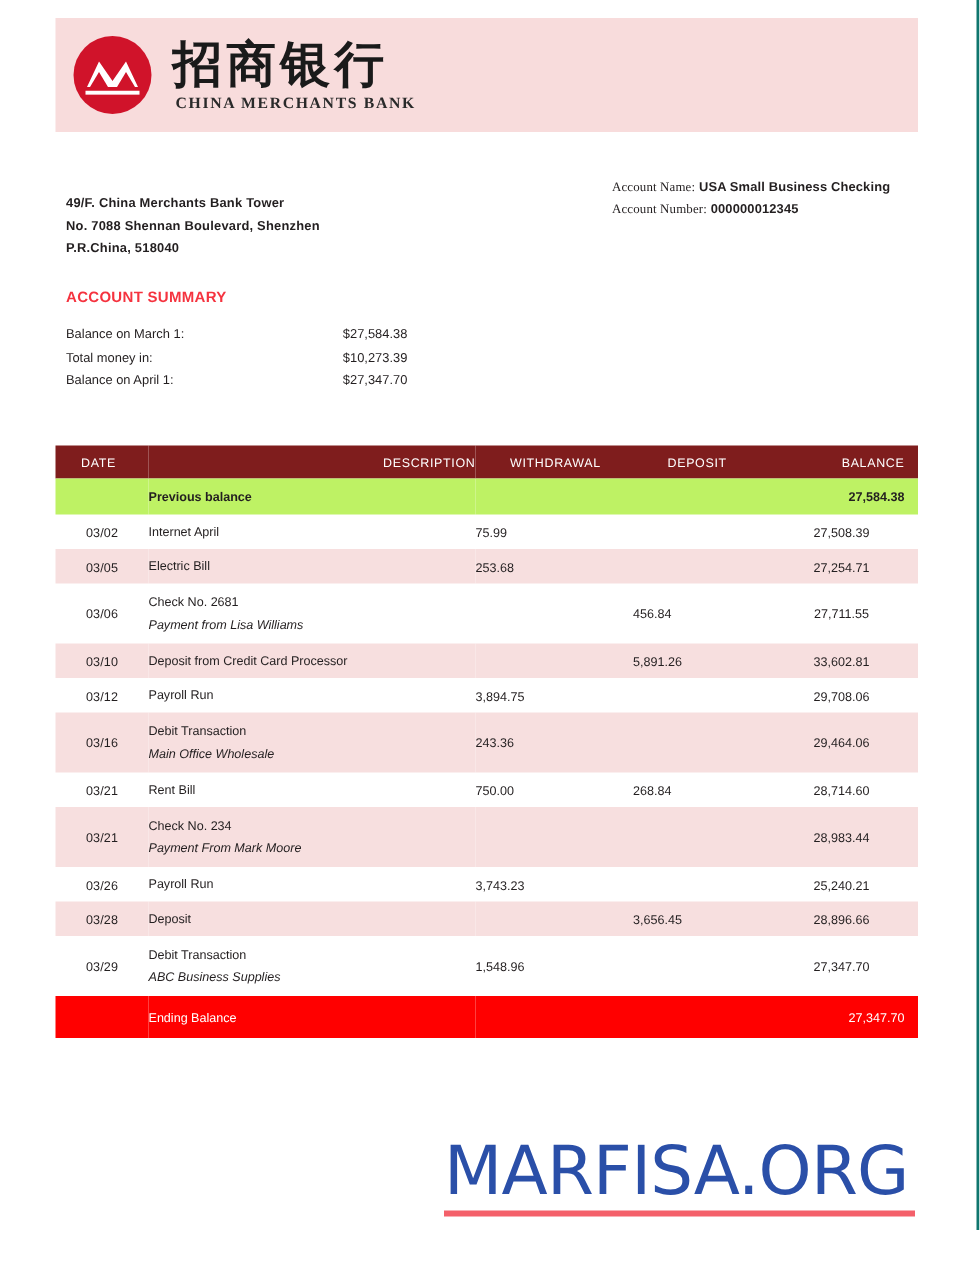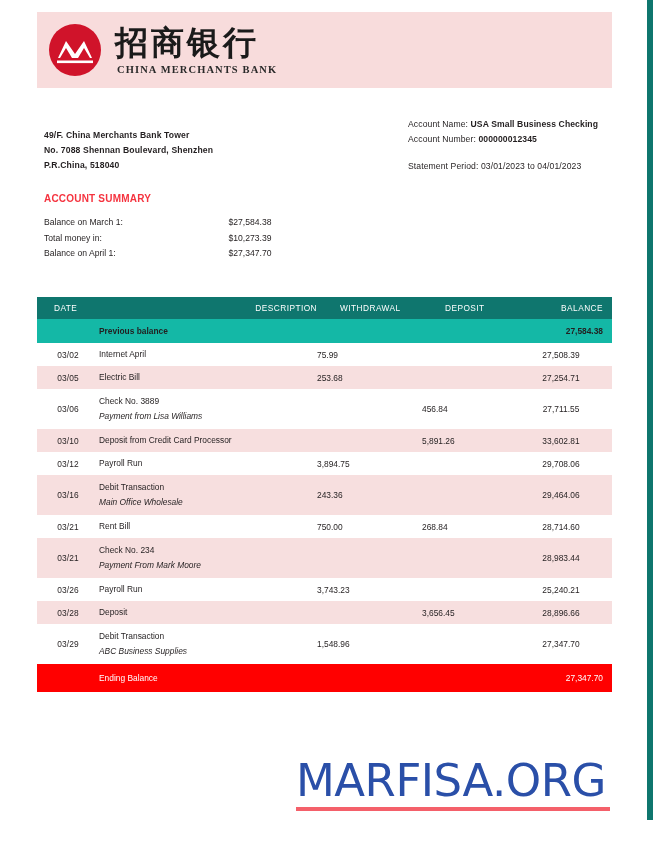--- a/index.html
+++ b/index.html
@@ -10,21 +10,21 @@
   body {
     font-family: "Liberation Sans", sans-serif;
     -webkit-font-smoothing: antialiased;
   }
   .page {
     position: relative;
     width: 653px;
     height: 820px;
     background: #ffffff;
     box-sizing: border-box;
-    border-right: 6px solid #0f766e;
+    border-right: 2px solid #0f766e;
     overflow: hidden;
   }
 
   
   .header-banner {
     position: absolute;
     left: 37px;
     top: 12px;
     width: 575px;
     height: 76px;
@@ -76,21 +76,21 @@
   }
   .acct-block {
     position: absolute;
     left: 408px;
     top: 117px;
     font-size: 8.6px;
     color: #231f20;
     line-height: 1.75;
     letter-spacing: 0.1px;
   }
-  .acct-block .lbl { font-weight: 400; }
+  .acct-block .lbl { font-weight: 400; font-family: Liberation Serif, serif; }
   .acct-block .val { font-weight: 700; }
   .acct-period {
     margin-top: 12px;
     font-weight: 400;
   }
 
   
   .summary-title {
     position: absolute;
     left: 44px;
@@ -129,21 +129,21 @@
     font-size: 8.4px;
     color: #231f20;
   }
   .txn-table col.c-date  { width: 62px; }
   .txn-table col.c-desc  { width: 218px; }
   .txn-table col.c-wd    { width: 105px; }
   .txn-table col.c-dep   { width: 88px; }
   .txn-table col.c-bal   { width: 102px; }
 
   .txn-table thead th {
-    background: #0f766e;
+    background: #7f1d1d;
     color: #ffffff;
     font-size: 8.3px;
     font-weight: 400;
     letter-spacing: 0.45px;
     height: 22px;
     vertical-align: middle;
     padding: 0;
   }
   .txn-table thead th.h-date { padding-left: 17px; text-align: left; }
   .txn-table thead th.h-desc { padding-left: 12px; text-align: right; }
@@ -172,21 +172,21 @@
   .desc-main { display: block; line-height: 1.35; }
   .desc-sub {
     display: block;
     font-style: italic;
     line-height: 1.35;
     margin-top: 3px;
   }
   tr.tall td { height: 40px; }
 
   tr.prev-row td {
-    background: #14b8a6;
+    background: #bef264;
     height: 24px;
     font-weight: 700;
   }
   tr.prev-row td.d-bal {
     padding-left: 0;
     padding-right: 9px;
     text-align: right;
   }
 
   tr.ending-row td {
@@ -252,21 +252,20 @@
 
   <div class="acct-block">
     <div>
       <span class="lbl">Account Name:</span>
       <span class="val">USA Small Business Checking</span>
     </div>
     <div>
       <span class="lbl">Account Number:</span>
       <span class="val">000000012345</span>
     </div>
-    <div class="acct-period">Statement Period: 03/01/2023 to 04/01/2023</div>
   </div>
 
   <div class="summary-title">ACCOUNT SUMMARY</div>
   <table class="summary-table">
     <tbody>
       <tr>
         <td>Balance on March 1:</td>
         <td class="amt">$27,584.38</td>
       </tr>
       <tr>
@@ -319,21 +318,21 @@
           <td class="d-desc">
             <span class="desc-main">Electric Bill</span>
           </td>
           <td class="d-wd">253.68</td>
           <td class="d-dep"></td>
           <td class="d-bal">27,254.71</td>
         </tr>
         <tr class="tall">
           <td class="d-date">03/06</td>
           <td class="d-desc">
-            <span class="desc-main">Check No. 3889</span>
+            <span class="desc-main">Check No. 2681</span>
             <span class="desc-sub">Payment from Lisa Williams</span>
           </td>
           <td class="d-wd"></td>
           <td class="d-dep">456.84</td>
           <td class="d-bal">27,711.55</td>
         </tr>
         <tr class="stripe">
           <td class="d-date">03/10</td>
           <td class="d-desc">
             <span class="desc-main">Deposit from Credit Card Processor</span>

